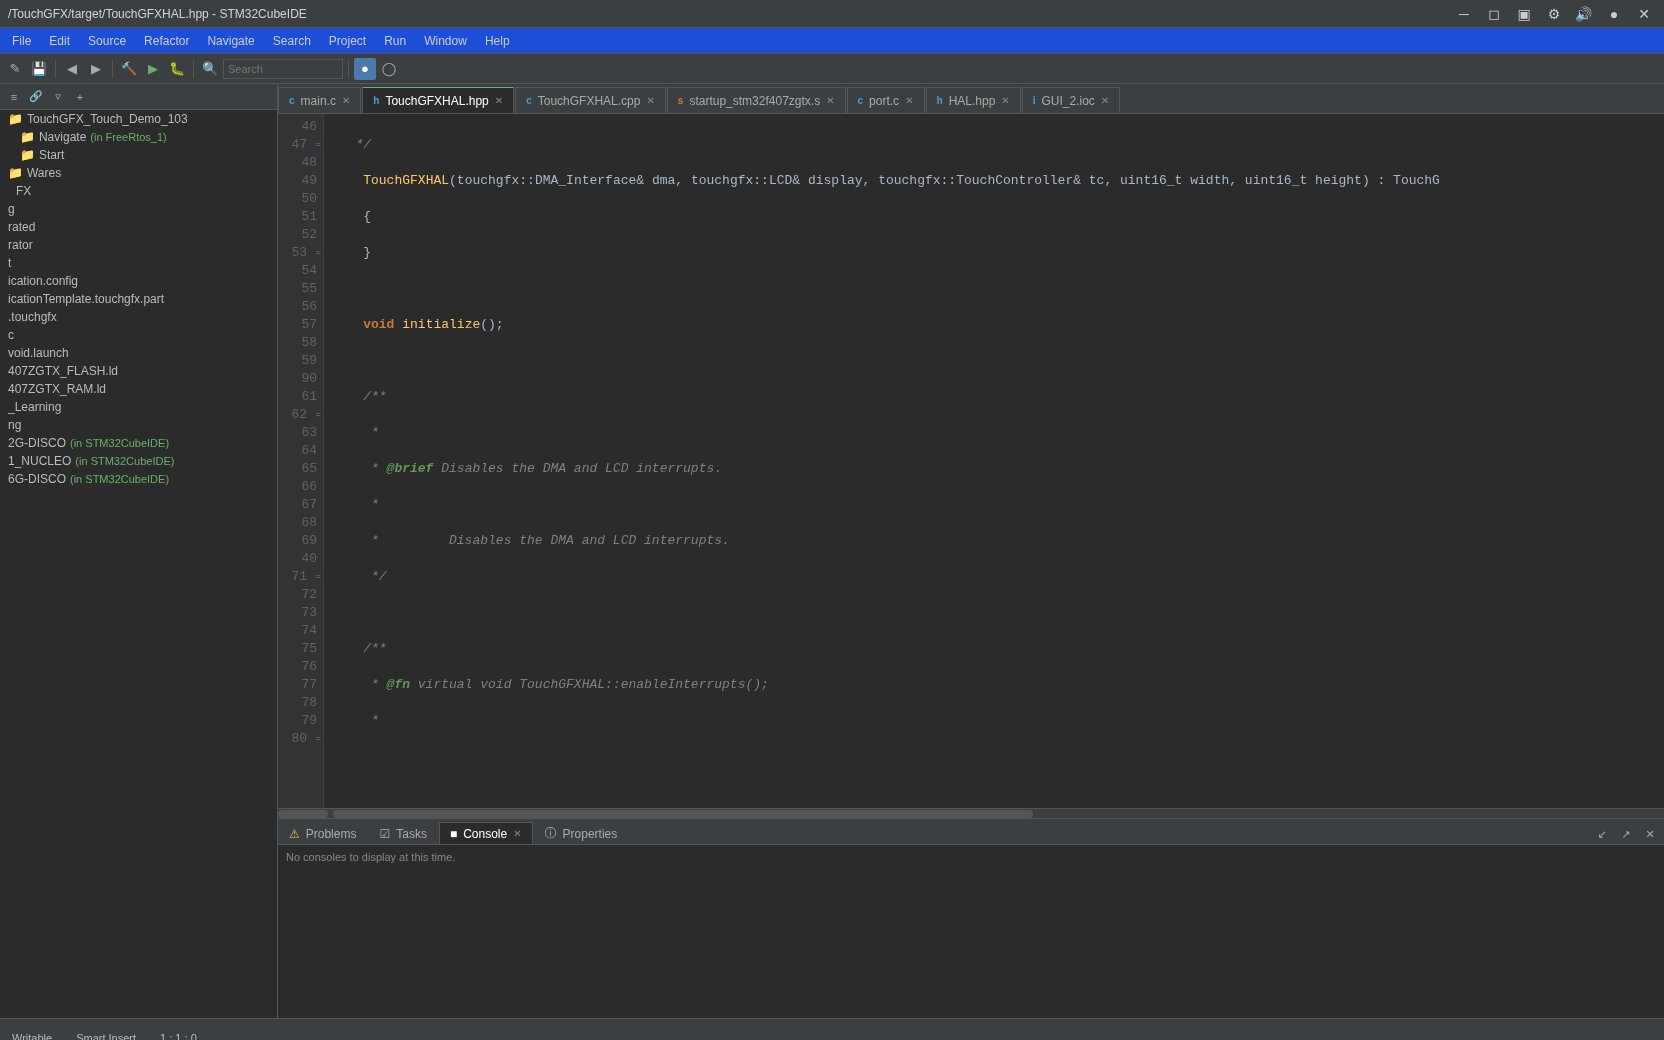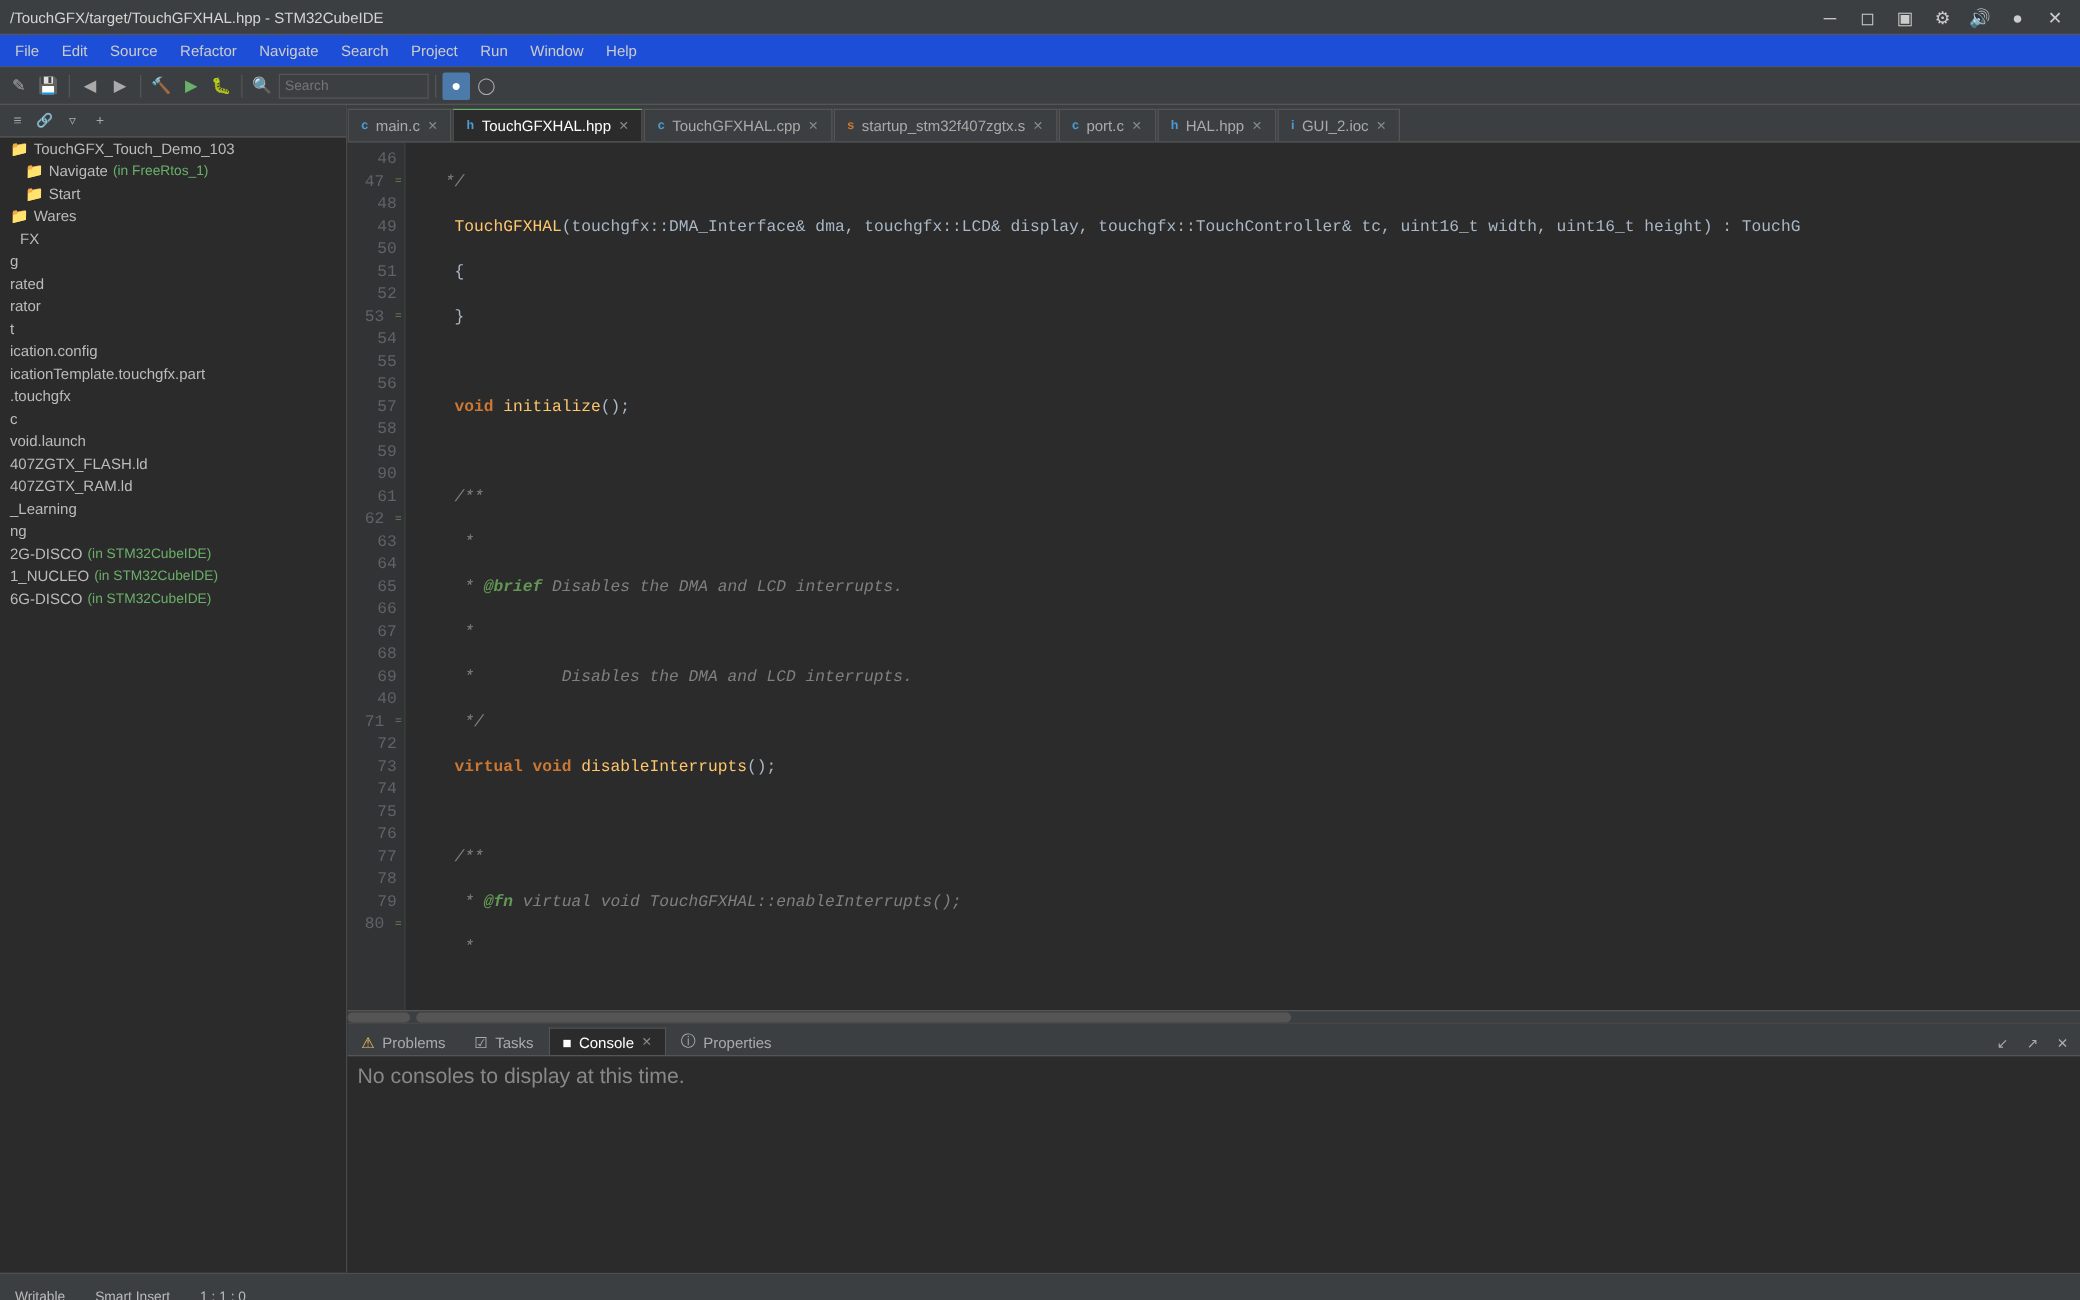--- a/index.html
+++ b/index.html
@@ -207,21 +207,21 @@
     }
     .bottom-tab.active {
       background: #2b2b2b;
       color: #fff;
       border-color: #555;
     }
     #bottom-content {
       flex: 1;
       padding: 6px 8px;
       color: #888;
-      font-size: 17px;
+      font-size: 11px;
       overflow: auto;
     }
     #bottom-toolbar-right {
       display: flex;
       align-items: center;
       gap: 4px;
       margin-left: auto;
       padding-right: 4px;
     }
 
@@ -469,21 +469,20 @@
 <span class="code-line">    }</span>
 <span class="code-line"> </span>
 <span class="code-line">    <span class="kw">void</span> <span class="fn">initialize</span>();</span>
 <span class="code-line"> </span>
 <span class="code-line"><span class="comment">    /**</span></span>
 <span class="code-line"><span class="comment">     *</span></span>
 <span class="code-line"><span class="comment">     * <span class="comment-tag">@brief</span> Disables the DMA and LCD interrupts.</span></span>
 <span class="code-line"><span class="comment">     *</span></span>
 <span class="code-line"><span class="comment">     *         Disables the DMA and LCD interrupts.</span></span>
 <span class="code-line"><span class="comment">     */</span></span>
-<span class="code-line">    <span class="kw">virtual</span> <span class="kw">void</span> <span class="fn">disableInterrupts</span>();</span>
 <span class="code-line"> </span>
 <span class="code-line"><span class="comment">    /**</span></span>
 <span class="code-line"><span class="comment">     * <span class="comment-tag">@fn</span> virtual void TouchGFXHAL::enableInterrupts();</span></span>
 <span class="code-line"><span class="comment">     *</span></span>
 
 
 
 
 
 

